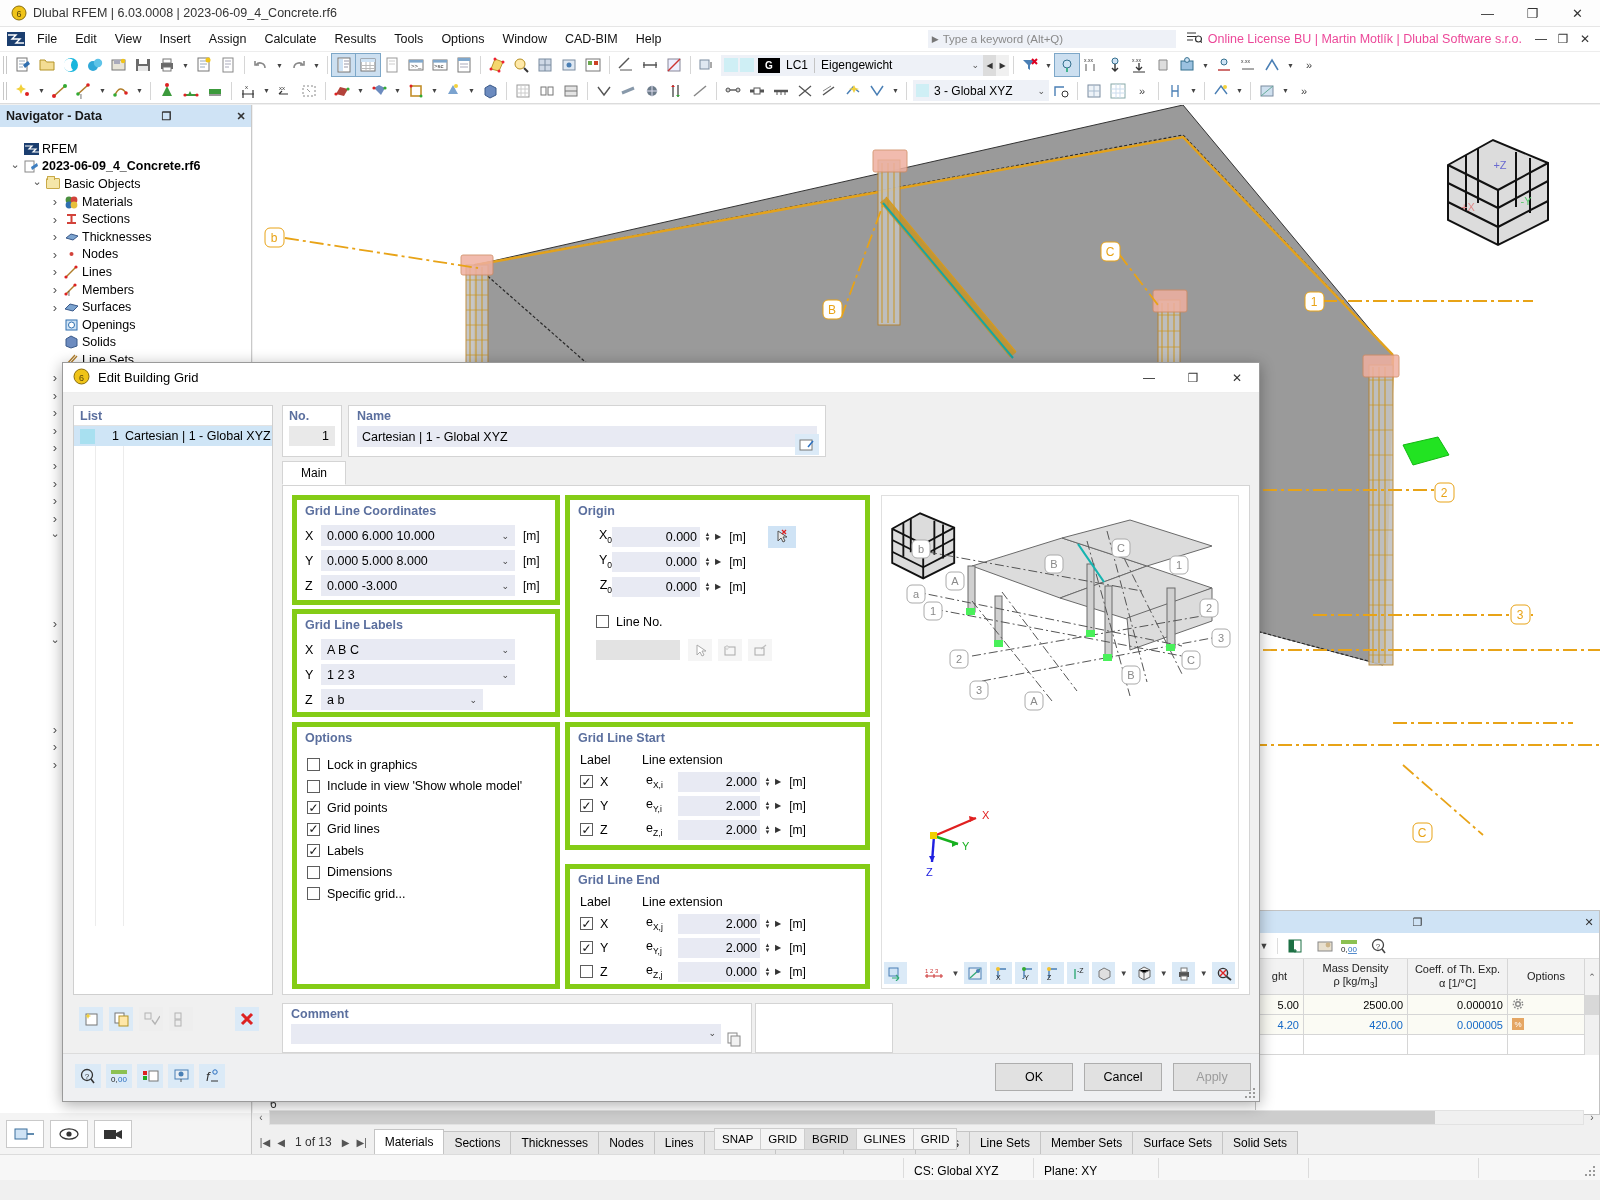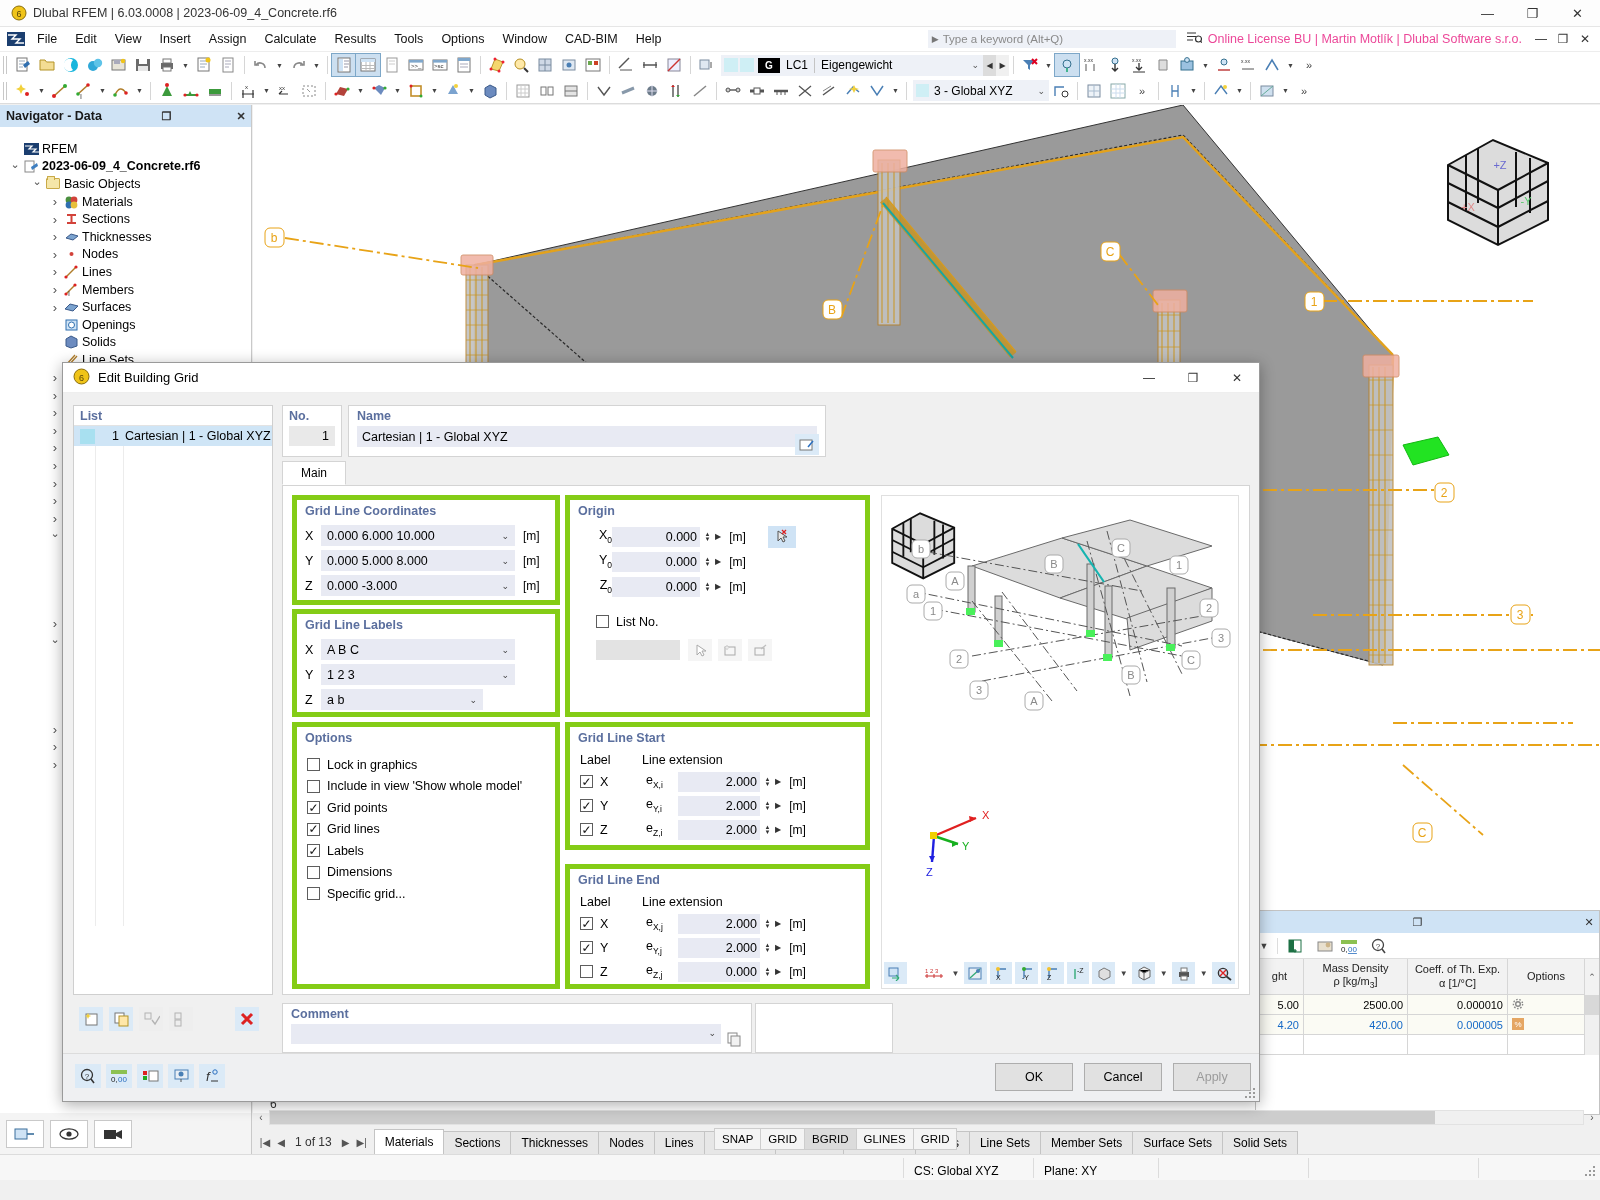--- a/index.html
+++ b/index.html
@@ -1581,21 +1581,21 @@
                 </span>
               <span class="spinner">
                   <span>▲</span>
                   <span>▼</span>
                 </span>
               <span class="arrw">▶</span>
               <span class="unit">[m]</span>
             </div>
             <div class="optrow" style="margin-top:14px">
               <span class="chkbx"></span>
-              <span>List No.</span>
+              <span>Line No.</span>
             </div>
             <div style="display:flex;align-items:center;margin-top:6px">
               <span style="width:84px;height:20px;background:#e3e3e3"></span>
               <span style="width:24px;height:22px;margin-left:8px;background:#ededed;display:inline-flex;align-items:center;justify-content:center;opacity:.55">
                 <svg width="15" height="14" viewBox="0 0 15 14">
                     <path d="M4 2 L4 12 L7 9 L9 13 L11 12 L9 8 L13 8 Z" fill="#fff" stroke="#666"></path>
                   </svg>
               </span>
               <span style="width:24px;height:22px;margin-left:6px;background:#ededed;display:inline-flex;align-items:center;justify-content:center;opacity:.55">
                 <svg width="15" height="14" viewBox="0 0 15 14">

